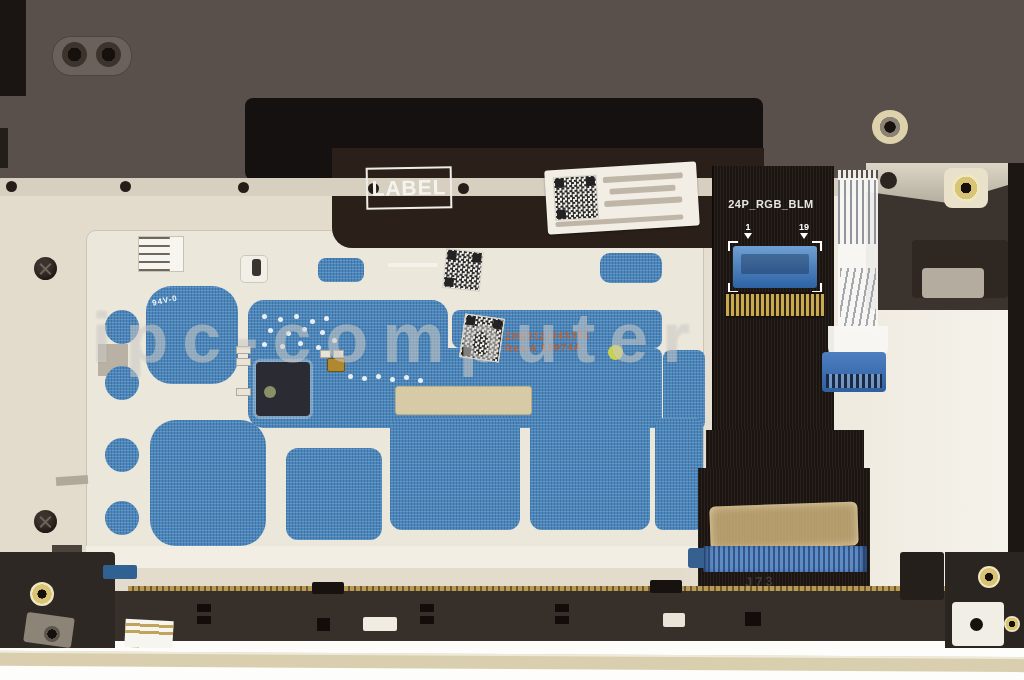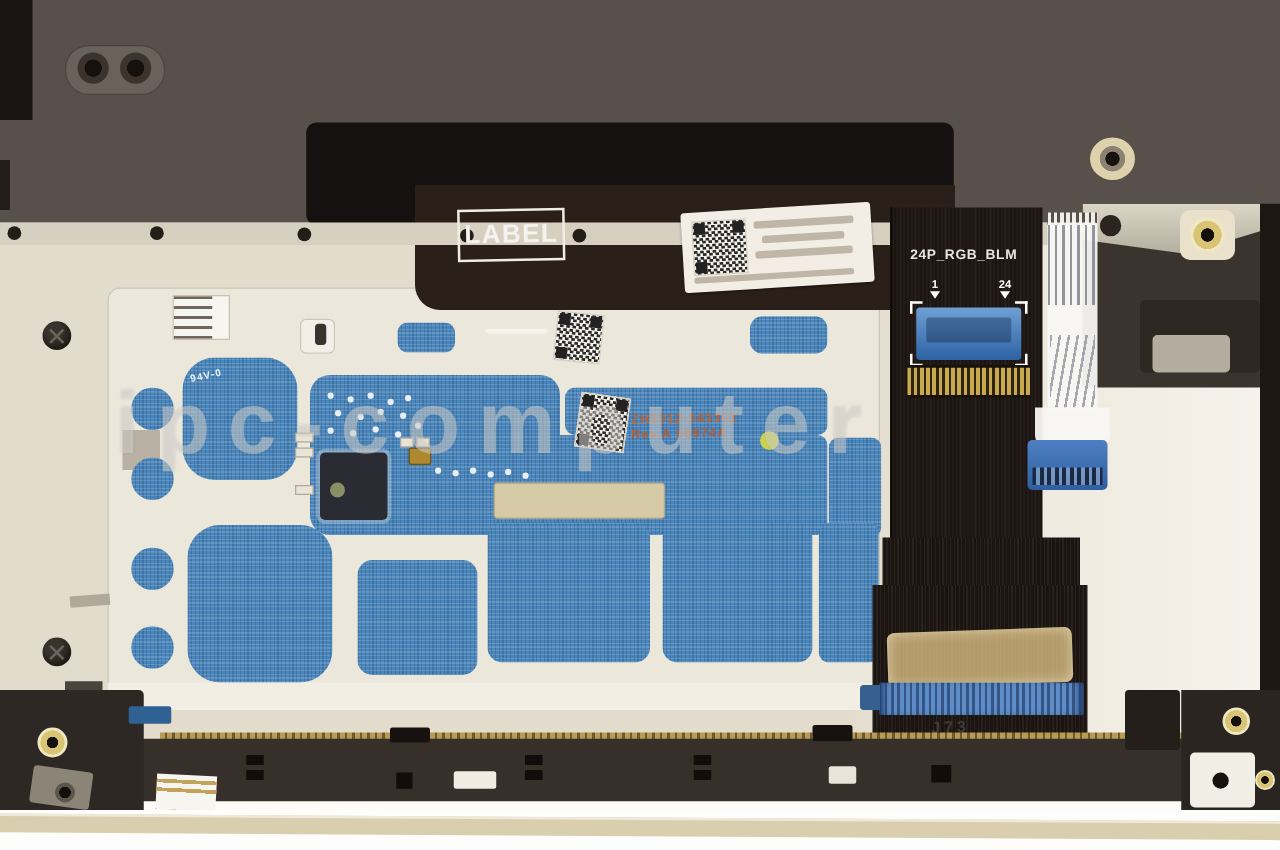--- a/index.html
+++ b/index.html
@@ -146,21 +146,21 @@
   <div class="abs cabletex" style="left:706px;top:430px;width:158px;height:80px;"></div>
   <div class="abs cabletex" style="left:698px;top:468px;width:172px;height:122px;"></div>
 
   <div class="abs" style="left:718px;top:198px;width:106px;text-align:center;font-size:11px;font-weight:700;color:#e8e6e2;letter-spacing:.5px;">24P_RGB_BLM</div>
 
   <div class="abs" style="left:740px;top:222px;width:16px;height:22px;">
     <span style="color:#fff;font-size:9px;font-weight:700;display:block;text-align:center;">1</span>
     <div class="tri-down" style="margin:1px auto 0;"></div>
   </div>
   <div class="abs" style="left:796px;top:222px;width:16px;height:22px;">
-    <span style="color:#fff;font-size:9px;font-weight:700;display:block;text-align:center;">24</span>
+    <span style="color:#fff;font-size:9px;font-weight:700;display:block;text-align:center;">19</span>
     <div class="tri-down" style="margin:1px auto 0;"></div>
   </div>
 
   <div class="abs" style="left:733px;top:246px;width:84px;height:42px;background:linear-gradient(180deg,#6fa0d4,#2d62a4);border-radius:3px;">
     <div class="abs" style="left:8px;top:8px;width:68px;height:20px;background:rgba(10,30,60,.35);border-radius:2px;"></div>
     <div class="abs corners" style="left:-5px;top:-5px;width:94px;height:52px;"></div>
   </div>
   <div class="abs" style="left:726px;top:292px;width:98px;height:22px;
               background:repeating-linear-gradient(90deg,#c9a94e 0 3px,#2e2414 3px 5px);
               border-top:2px solid #17100b;border-bottom:2px solid #17100b;"></div>

